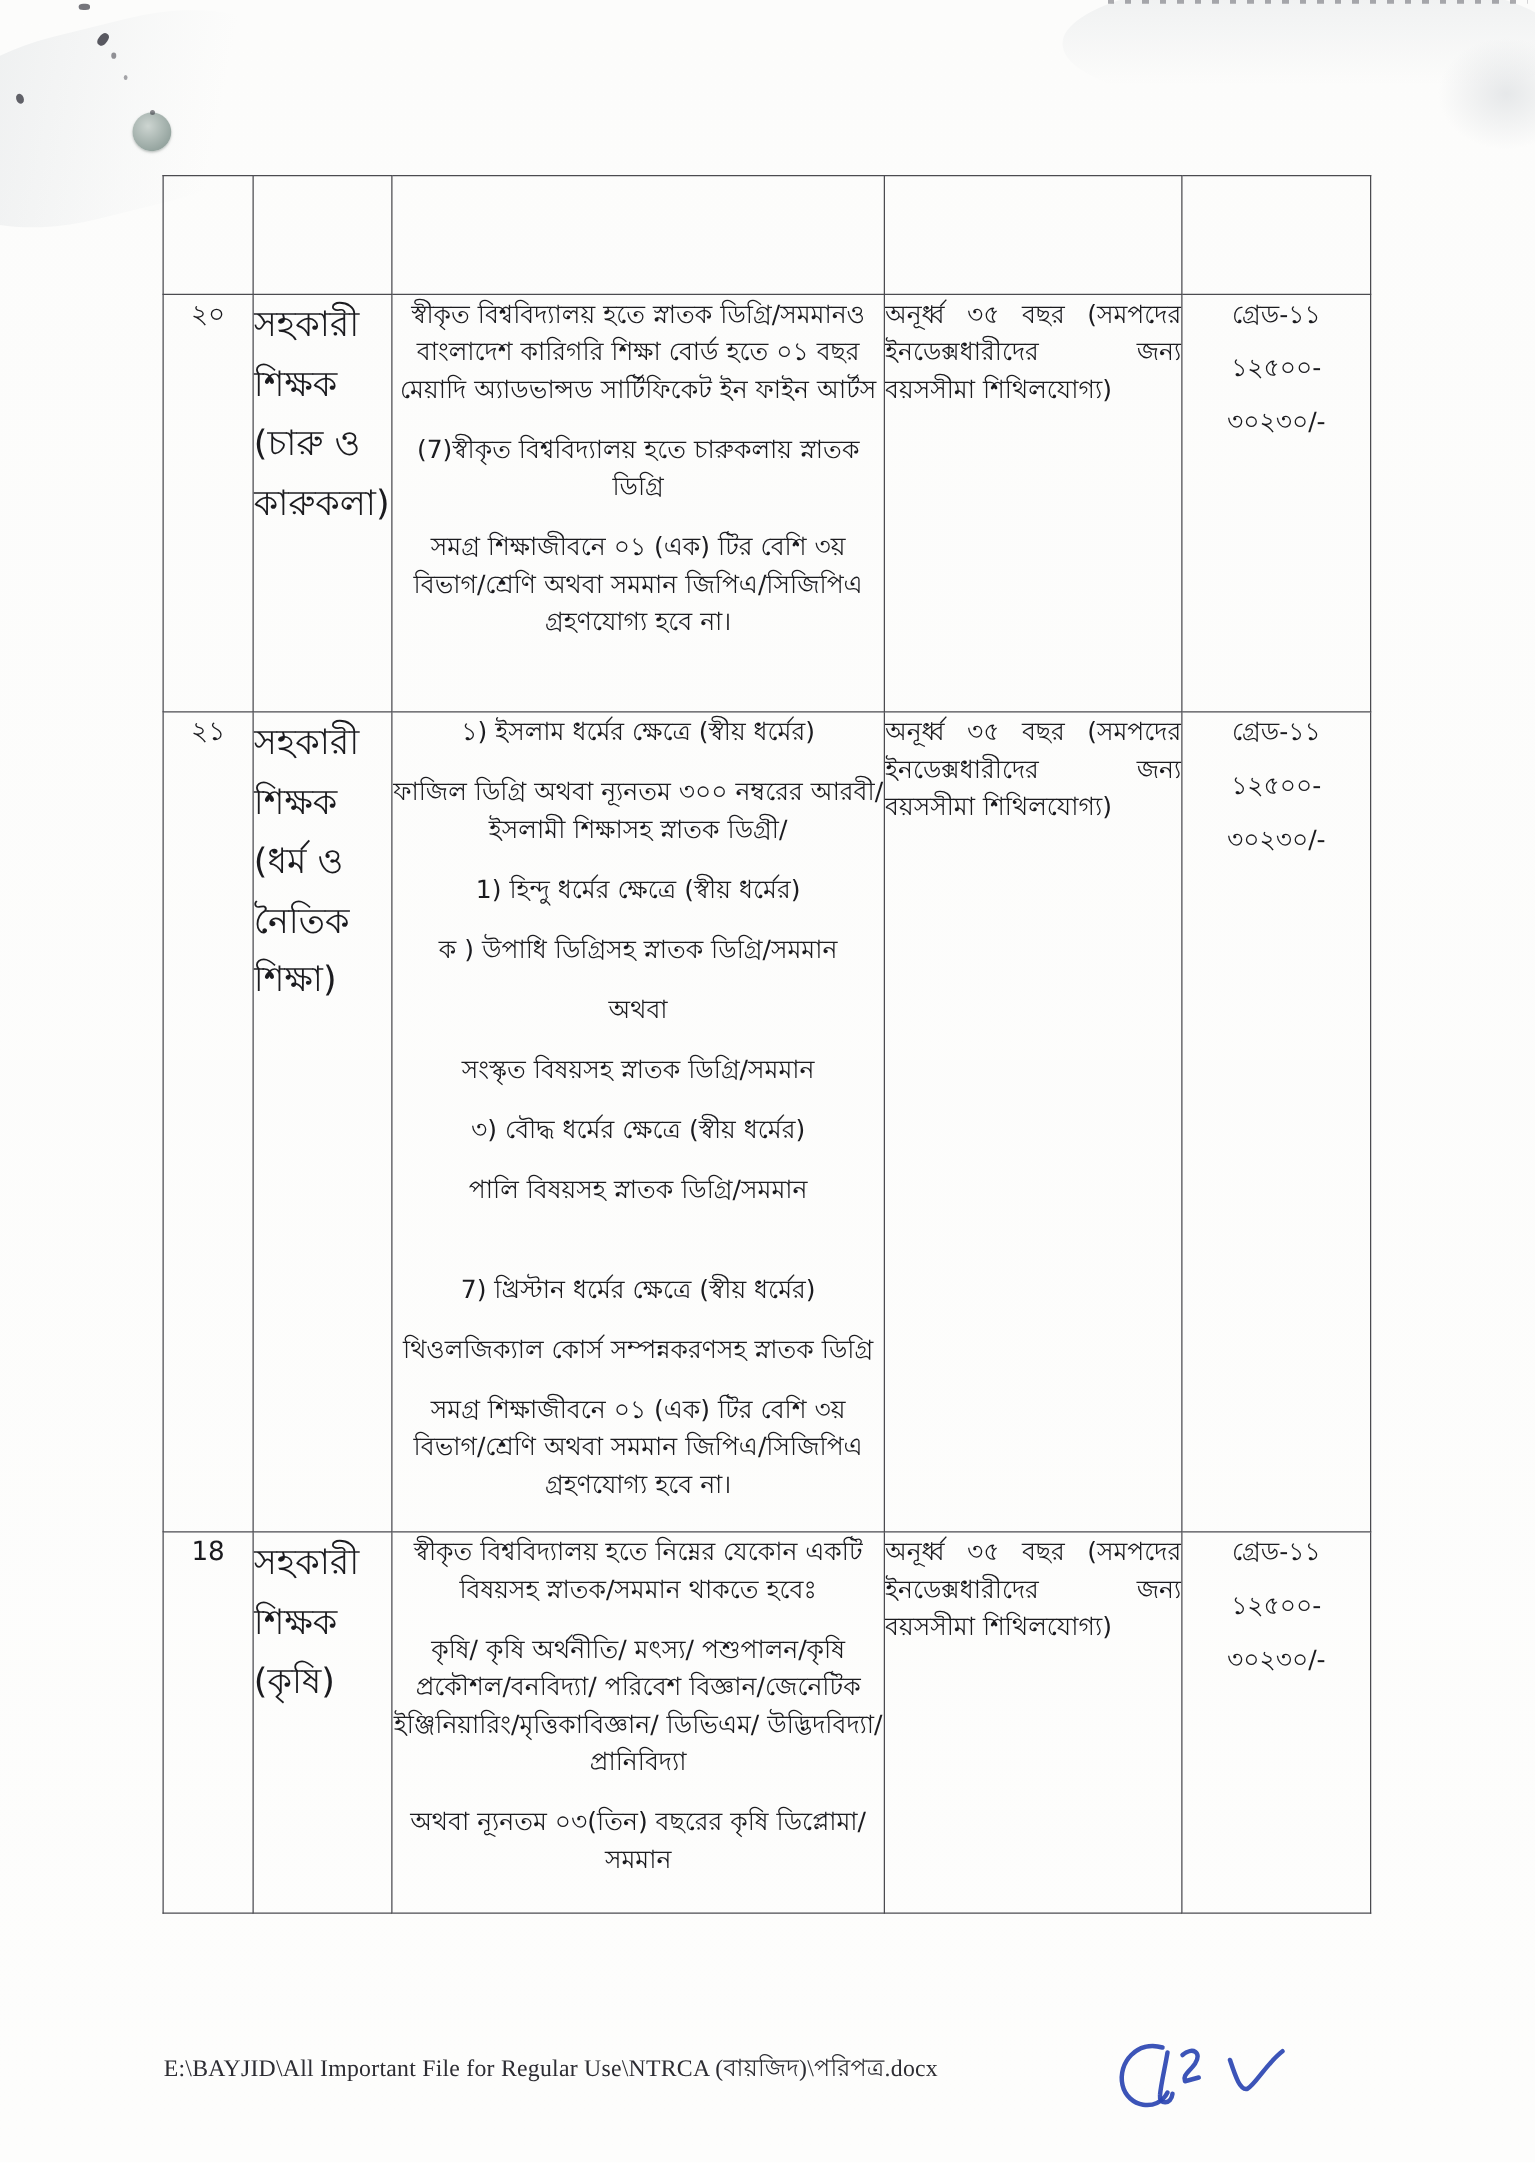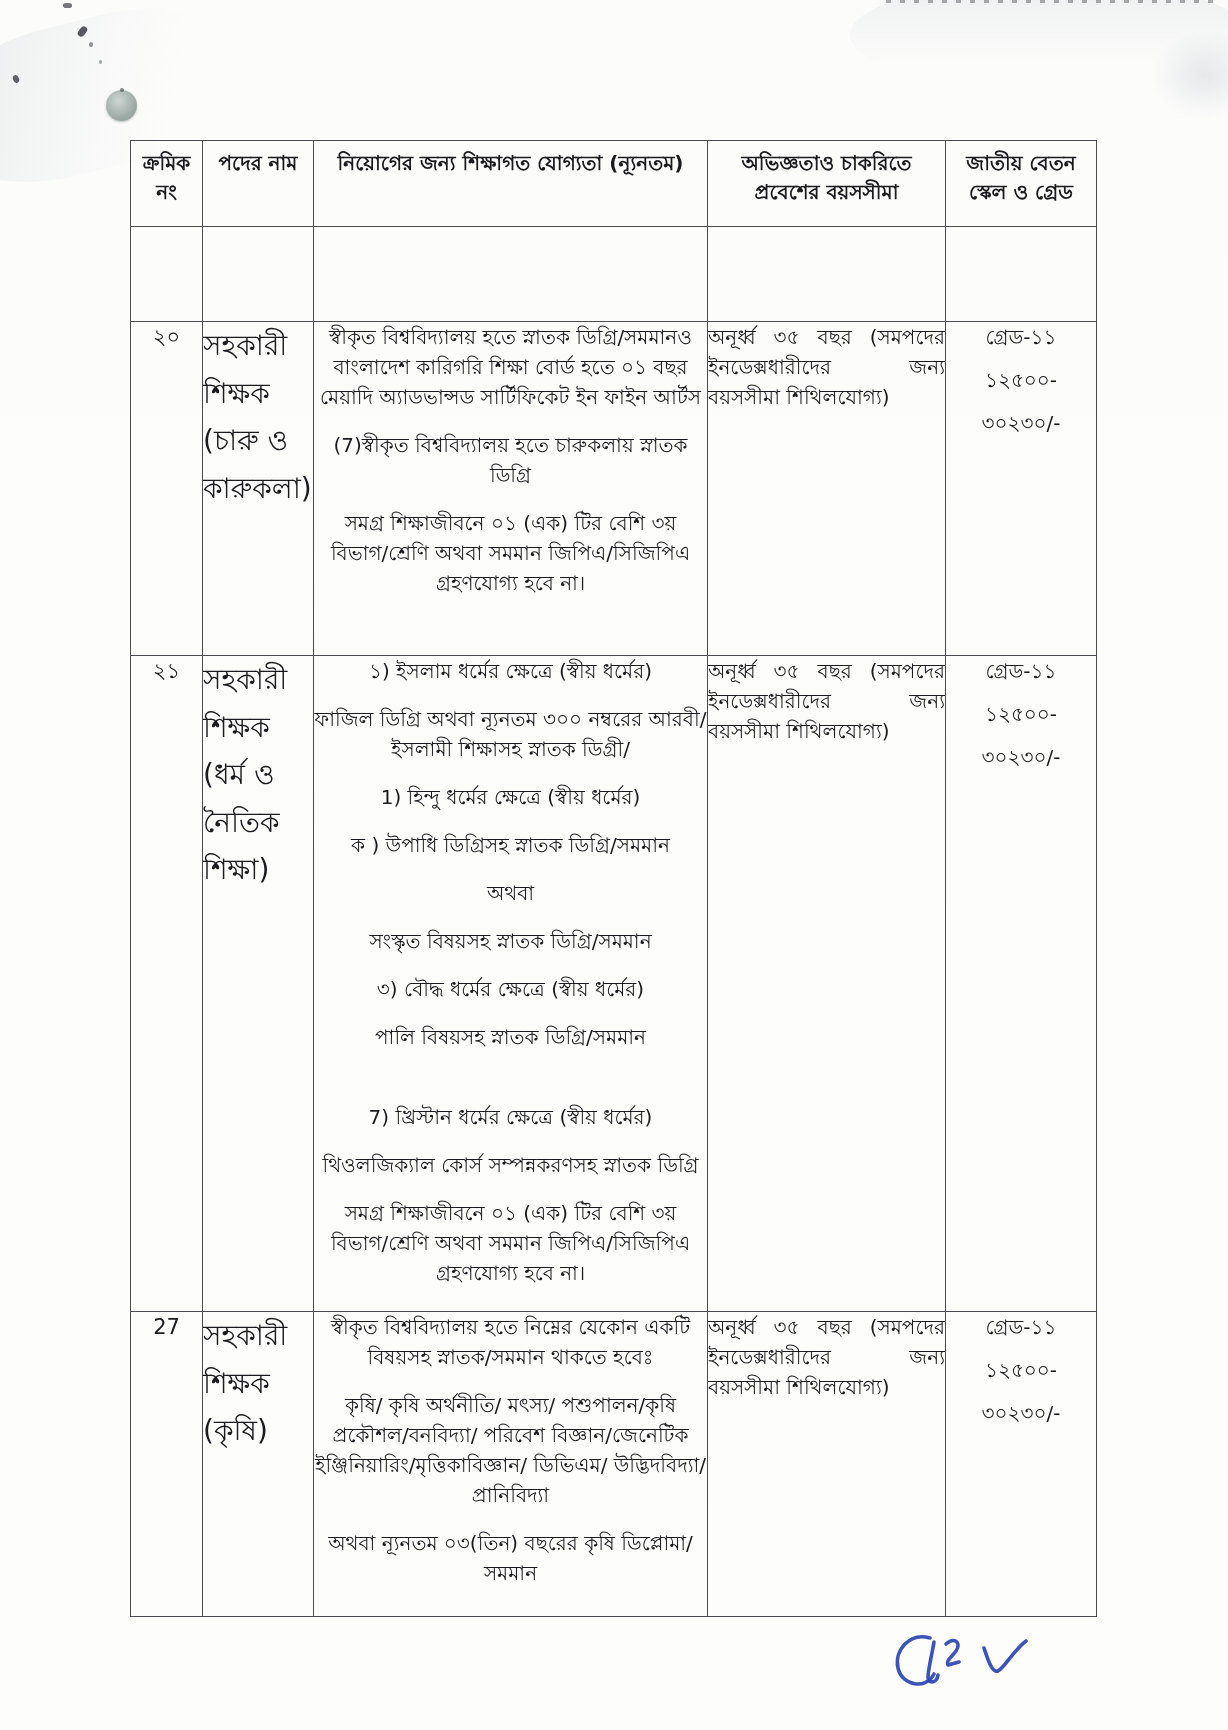--- a/index.html
+++ b/index.html
@@ -109,27 +109,20 @@
   <table class="doc">
     <colgroup>
       <col style="width:72px">
         <col style="width:111px">
         <col style="width:394px">
         <col style="width:238px">
         <col style="width:151px">
     </colgroup>
 
     <tbody>
-        <tr class="header-row">
-      <th>ক্রমিক নং</th>
-      <th>পদের নাম</th>
-      <th>নিয়োগের জন্য শিক্ষাগত যোগ্যতা (ন্যূনতম)</th>
-      <th>অভিজ্ঞতাও চাকরিতে প্রবেশের বয়সসীমা</th>
-      <th>জাতীয় বেতন স্কেল ও গ্রেড</th>
-    </tr>
 
     <tr class="empty-row">
       <td></td>
       <td></td>
       <td></td>
       <td></td>
       <td></td>
     </tr>
 
     <tr class="r20">
@@ -166,37 +159,38 @@
       </td>
       <td class="age">অনূর্ধ্ব ৩৫ বছর (সমপদের ইনডেক্সধারীদের জন্য বয়সসীমা শিথিলযোগ্য)</td>
       <td class="scale">
         <div>গ্রেড-১১</div>
         <div>১২৫০০-</div>
         <div>৩০২৩০/-</div>
       </td>
     </tr>
 
     <tr class="r22">
-      <td class="serial">27</td>
+      <td class="serial">18</td>
       <td class="post">সহকারী শিক্ষক (কৃষি)</td>
       <td class="qual">
         <p>স্বীকৃত বিশ্ববিদ্যালয় হতে নিম্নের যেকোন একটি বিষয়সহ স্নাতক/সমমান থাকতে হবেঃ</p>
         <p>কৃষি/ কৃষি অর্থনীতি/ মৎস্য/ পশুপালন/কৃষি প্রকৌশল/বনবিদ্যা/ পরিবেশ বিজ্ঞান/জেনেটিক ইঞ্জিনিয়ারিং/মৃত্তিকাবিজ্ঞান/ ডিভিএম/ উদ্ভিদবিদ্যা/ প্রানিবিদ্যা</p>
         <p>অথবা ন্যূনতম ০৩(তিন) বছরের কৃষি ডিপ্লোমা/ সমমান</p>
       </td>
       <td class="age">অনূর্ধ্ব ৩৫ বছর (সমপদের ইনডেক্সধারীদের জন্য বয়সসীমা শিথিলযোগ্য)</td>
       <td class="scale">
         <div>গ্রেড-১১</div>
         <div>১২৫০০-</div>
         <div>৩০২৩০/-</div>
       </td>
     </tr>
   </tbody>
     </table>
 
+  <div class="footer-path">E:\BAYJID\All Important File for Regular Use\NTRCA (বায়জিদ)\পরিপত্র.docx</div>
 
   <svg class="handwriting" width="160" height="80" viewBox="0 0 160 80">
     <path d="M52,10 C32,4 16,22 20,40 C24,58 48,62 56,46"></path>
     <path d="M56,14 C54,26 51,38 50,48 C49,56 59,56 60,47"></path>
     <path d="M68,16 C76,9 84,14 78,23 C73,30 68,32 70,37 L81,34"></path>
     <path d="M106,20 C110,32 114,45 120,43 C126,40 136,22 148,13"></path>
   </svg>
 
 </div>
 

